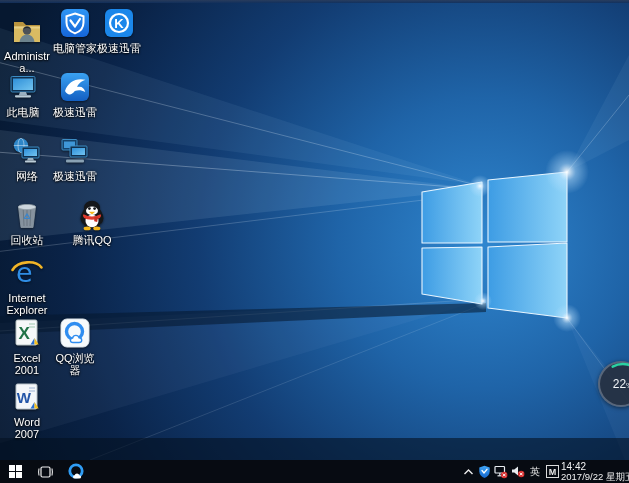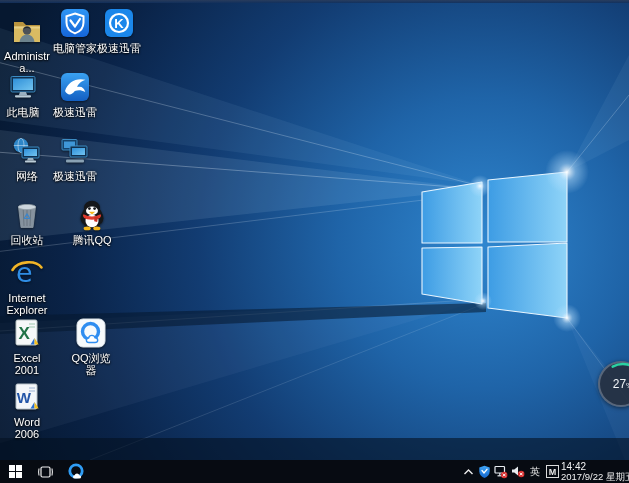--- a/index.html
+++ b/index.html
@@ -250,49 +250,49 @@
           <line x1="19" y1="8" x2="25" y2="8"></line>
           <line x1="19" y1="11" x2="25" y2="11"></line>
         </g>
       <text x="8.5" y="23" font-size="17" font-weight="bold" fill="#217346" font-family="Liberation Sans, DejaVu Sans, sans-serif">X</text>
       <path d="M20.5 28.5 l4 -6.5 v6.5 Z" fill="#2a6fd4"></path>
       <path d="M24.5 22 l4.2 6.5 h-4.2 Z" fill="#f5c020"></path>
     </svg>
     <div class="label">Excel 2001</div>
   </div>
 
-  <div class="cell" style="left:52px;top:316px;margin-left:16px;">
+  <div class="cell" style="left:52px;top:316px;">
     <svg viewBox="0 0 34 34">
       <rect x="3" y="3" width="28" height="28" rx="6" fill="#f7fafc" stroke="#dde5ec" stroke-width="1"></rect>
       <circle cx="16.5" cy="15.5" r="8" fill="none" stroke="#2f8df0" stroke-width="3.4"></circle>
       <path d="M15 26.5 q-2.6 0 -2.6 -2.2 q0 -2 2.2 -2.3 q.6 -2.6 3.3 -2.6 q2.6 0 3.2 2.4 q2.6 .2 2.6 2.4 q0 2.3 -2.8 2.3 Z" fill="#fff" stroke="#2f8df0" stroke-width="1.4"></path>
     </svg>
     <div class="label">QQ浏览器</div>
   </div>
 
   <div class="cell" style="left:4px;top:380px;">
     <svg viewBox="0 0 34 34">
       <rect x="6" y="4" width="21" height="25" rx="1.5" fill="#f4f7fa" stroke="#b9c4cc" stroke-width="1"></rect>
       <g stroke="#9fb4d4" stroke-width="1">
           <line x1="19" y1="8" x2="25" y2="8"></line>
           <line x1="19" y1="11" x2="25" y2="11"></line>
         </g>
       <text x="6.8" y="23" font-size="15" font-weight="bold" fill="#2456a8" font-family="Liberation Sans, DejaVu Sans, sans-serif">W</text>
       <path d="M20.5 28.5 l4 -6.5 v6.5 Z" fill="#2a6fd4"></path>
       <path d="M24.5 22 l4.2 6.5 h-4.2 Z" fill="#f5c020"></path>
     </svg>
-    <div class="label">Word 2006</div>
+    <div class="label">Word 2007</div>
   </div>
 
 
   <div id="boost-ball">
     <svg class="arc" width="50" height="50" viewBox="0 0 50 50">
       <circle cx="25" cy="25" r="22" fill="none" stroke="#2ad2a2" stroke-width="2.5" stroke-dasharray="30 108" stroke-linecap="round" transform="rotate(-118 25 25)"></circle>
     </svg>
-    <div class="num"><span>27</span><span class="pct">%</span></div>
+    <div class="num"><span>22</span><span class="pct">%</span></div>
   </div>
 
   <div id="taskbar">
     <div class="tb-btn" id="start-button">
       <svg width="13" height="13" viewBox="0 0 13 13">
         <rect x="0" y="0" width="6" height="6" fill="#fff"></rect>
           <rect x="7" y="0" width="6" height="6" fill="#fff"></rect>
         <rect x="0" y="7" width="6" height="6" fill="#fff"></rect>
           <rect x="7" y="7" width="6" height="6" fill="#fff"></rect>
       </svg>

